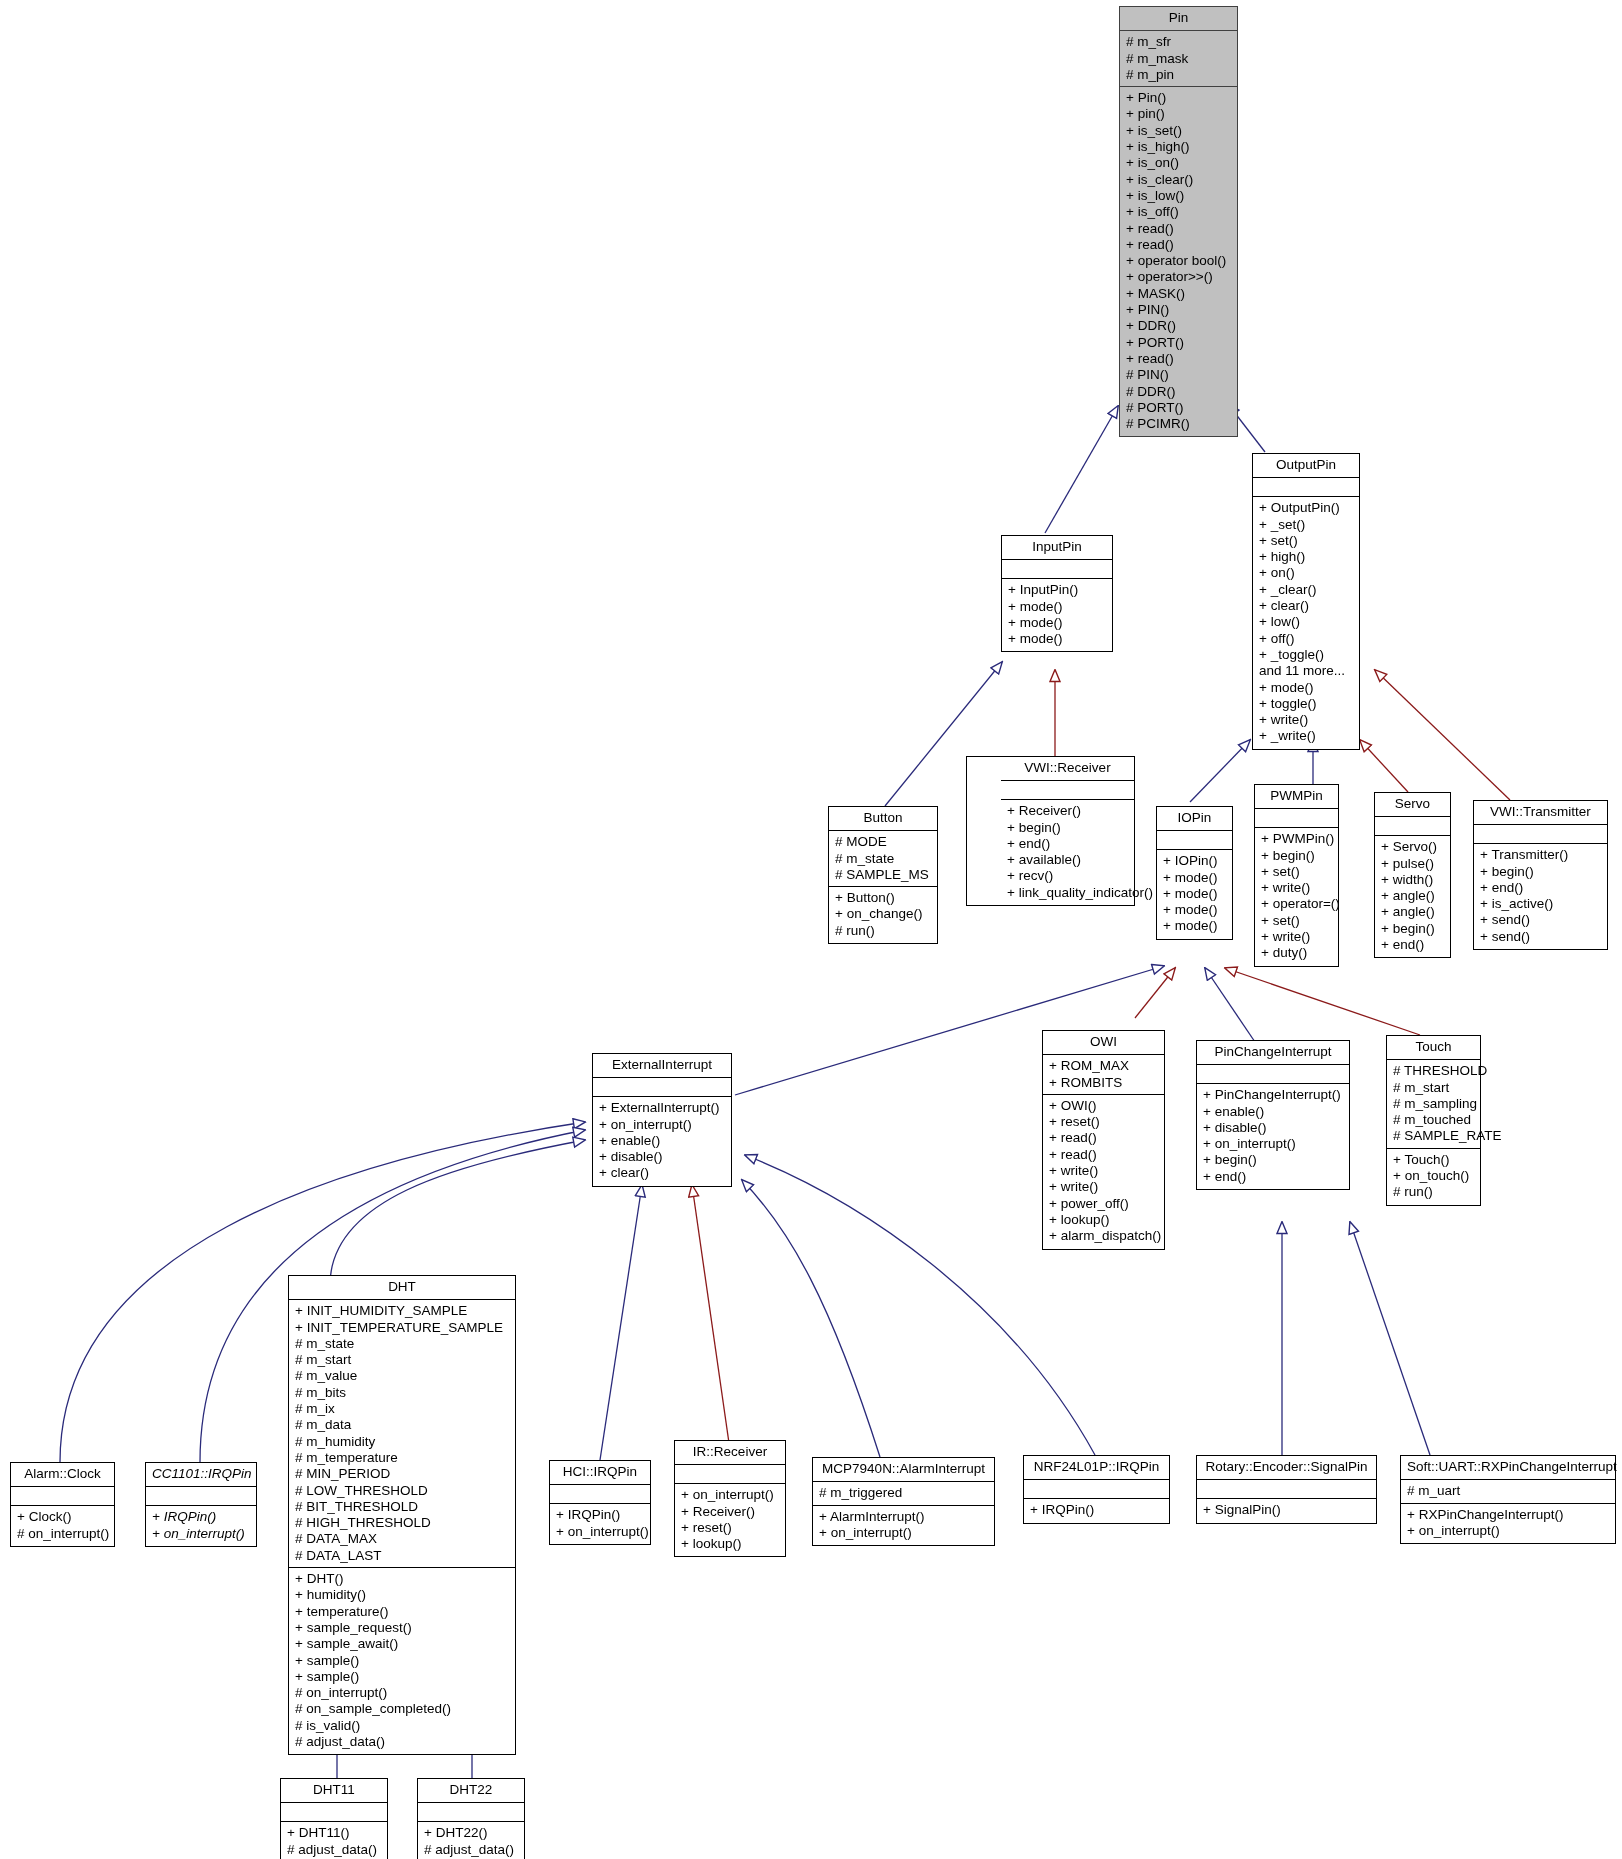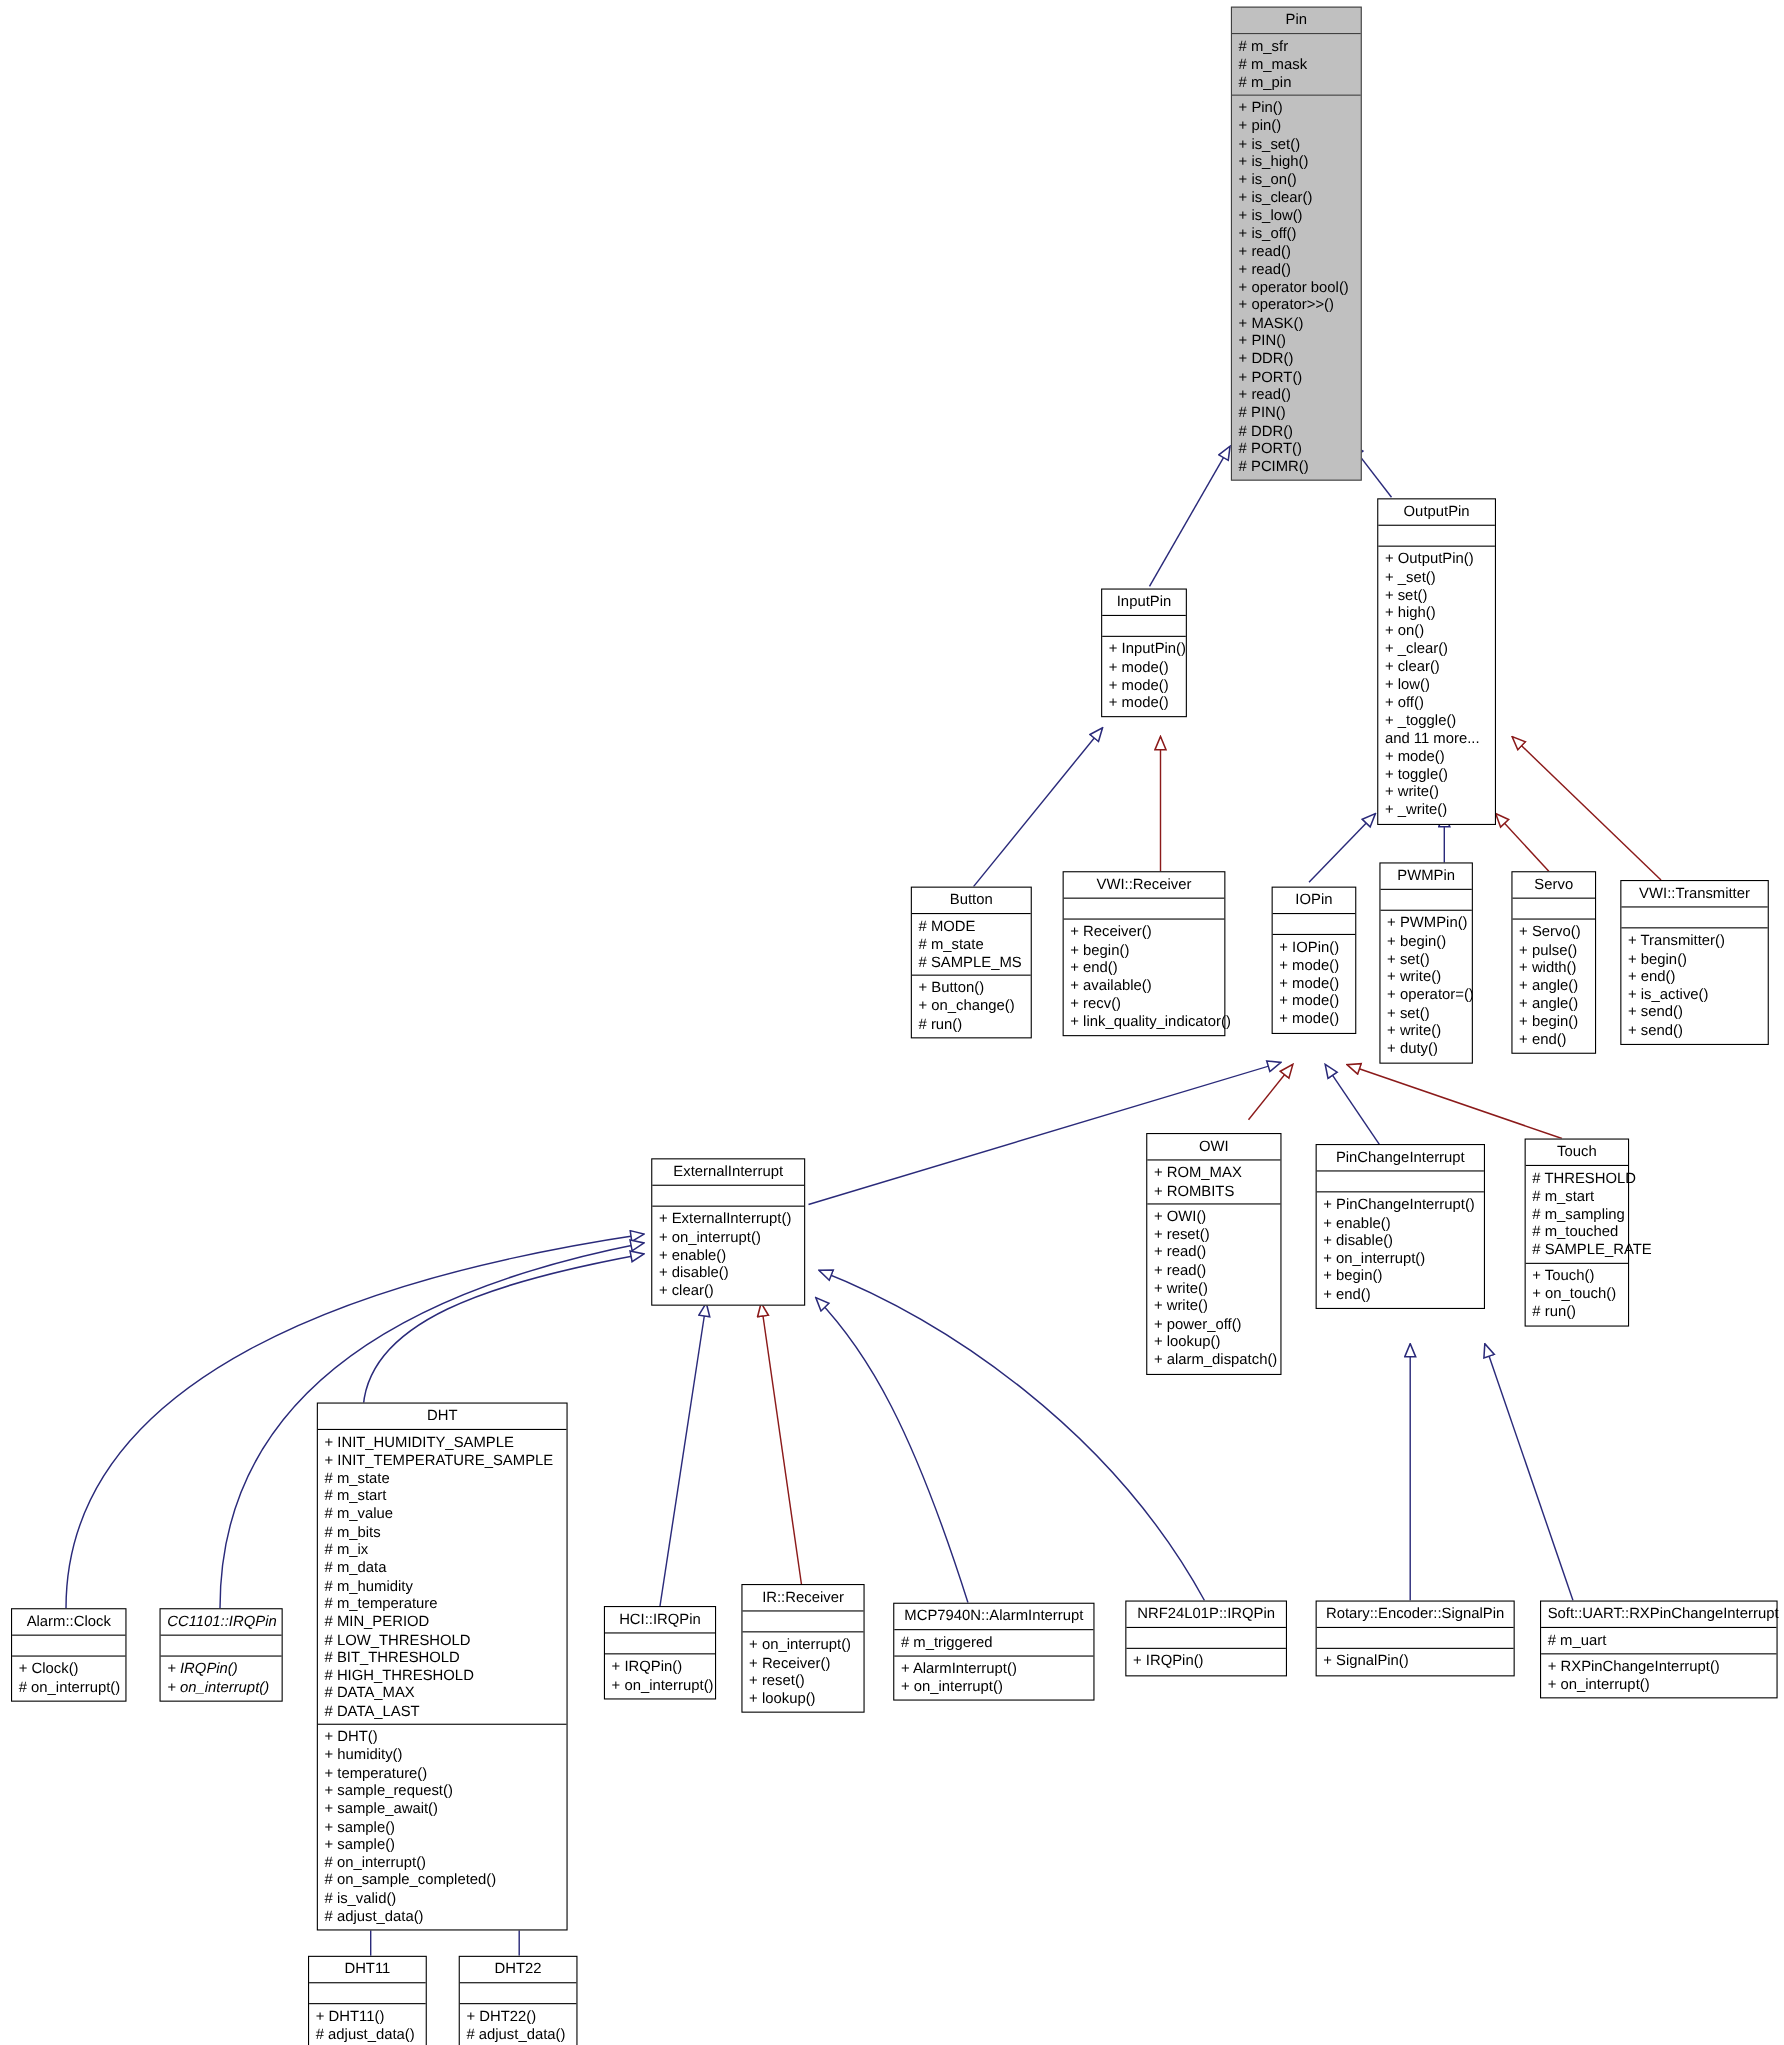--- a/index.html
+++ b/index.html
@@ -151,21 +151,21 @@
       <div class="row">+ off()</div>
       <div class="row">+ _toggle()</div>
       <div class="row more">and 11 more...</div>
       <div class="row">+ mode()</div>
       <div class="row">+ toggle()</div>
       <div class="row">+ write()</div>
       <div class="row">+ _write()</div>
     </div>
   </div>
 
-  <div class="uml" style="left:1001px;top:535px;width:78px;">
+  <div class="uml" style="left:1001px;top:535px;width:112px;">
     <div class="title">InputPin</div>
     <div class="attrs empty"></div>
     <div class="ops">
       <div class="row">+ InputPin()</div>
       <div class="row">+ mode()</div>
       <div class="row">+ mode()</div>
       <div class="row">+ mode()</div>
     </div>
   </div>
 
@@ -176,21 +176,21 @@
       <div class="row"># m_state</div>
       <div class="row"># SAMPLE_MS</div>
     </div>
     <div class="ops">
       <div class="row">+ Button()</div>
       <div class="row">+ on_change()</div>
       <div class="row"># run()</div>
     </div>
   </div>
 
-  <div class="uml" style="left:966px;top:792px;width:148px;">
+  <div class="uml" style="left:966px;top:756px;width:169px;padding-left:34px;">
     <div class="title">VWI::Receiver</div>
     <div class="attrs empty"></div>
     <div class="ops">
       <div class="row">+ Receiver()</div>
       <div class="row">+ begin()</div>
       <div class="row">+ end()</div>
       <div class="row">+ available()</div>
       <div class="row">+ recv()</div>
       <div class="row">+ link_quality_indicator()</div>
     </div>

